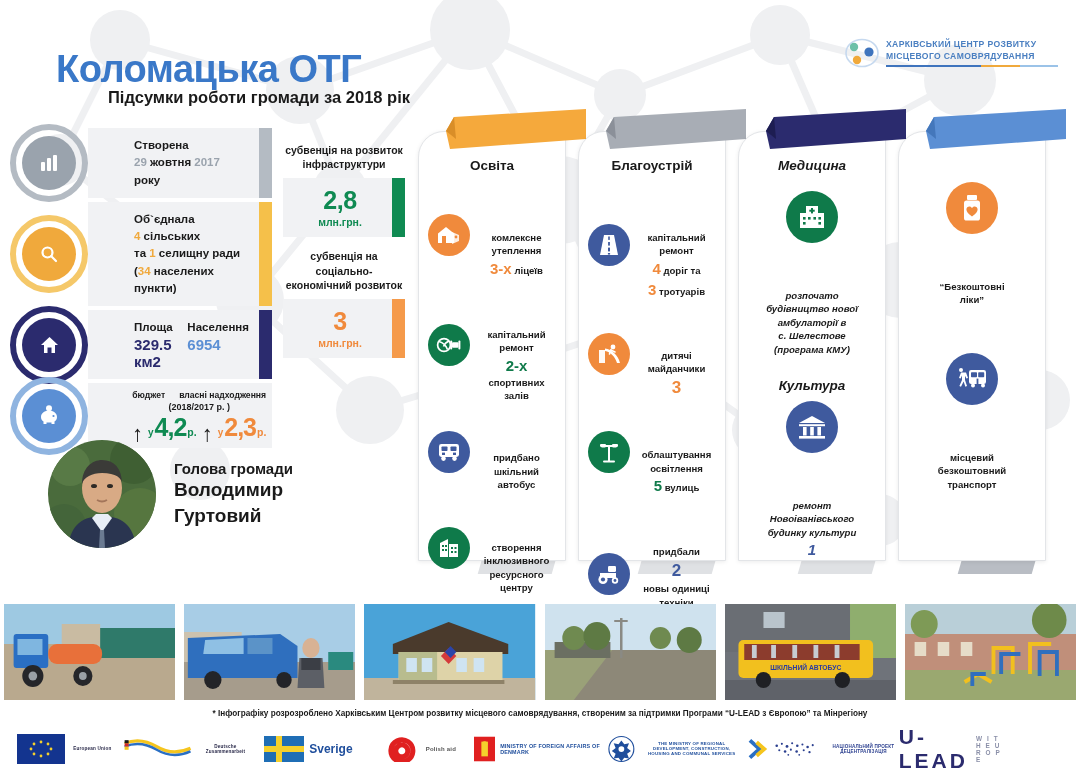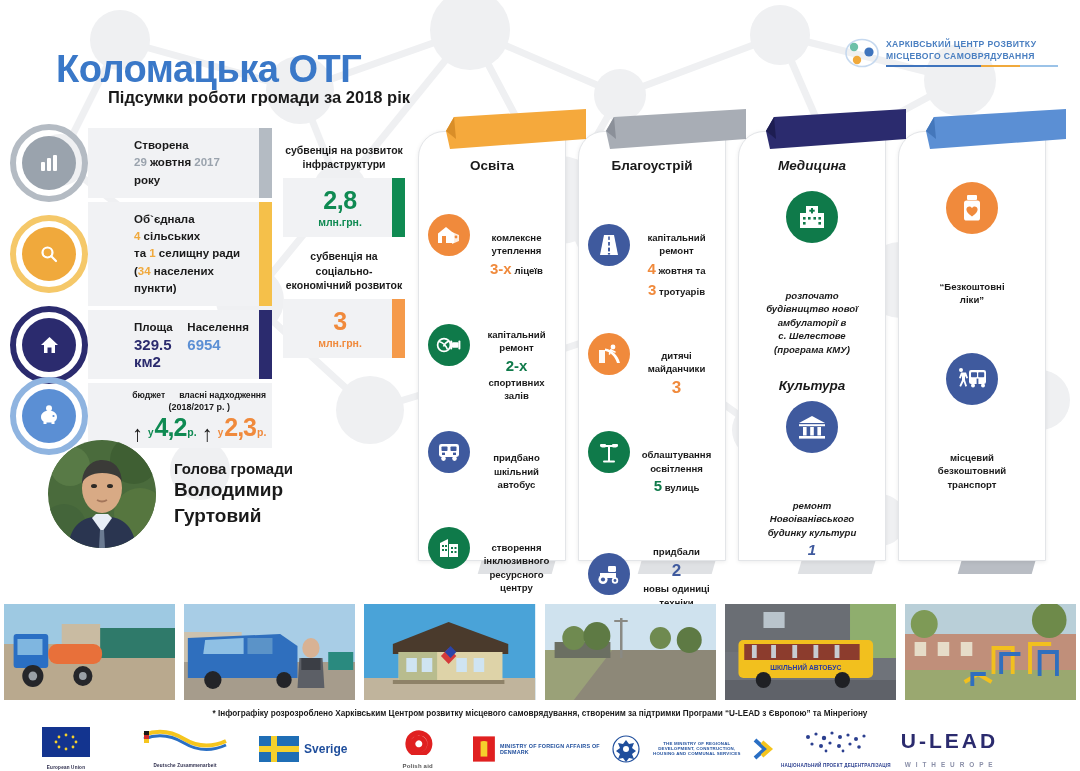--- a/index.html
+++ b/index.html
@@ -87,21 +87,21 @@
   
   #strip { position:absolute; left:0; top:604px; width:1080px; height:96px; z-index:5;
      display:flex; gap:9px; padding:0 4px; }
   .ph { flex:1; height:96px; position:relative; overflow:hidden; }
 
   
   #fnote { position:absolute; left:0; top:709px; width:1080px; text-align:center;
      font-size:8.2px; font-weight:bold; z-index:5; }
   #flogos { position:absolute; left:6px; top:726px; width:997px; height:45px; z-index:5;
      display:flex; align-items:center; }
-  .fl { display:flex; flex-direction:column; align-items:center; justify-content:center; gap:8px; }
+  .fl { display:flex; align-items:center; justify-content:center; gap:8px; }
   .fl .cap { font-size:4.6px; font-weight:bold; color:#2a2a4a; text-align:center; letter-spacing:.2px; }
 </style>
 </head>
 <body>
 
 <svg class="bgnet" viewBox="0 0 1080 771">
   <g stroke="#eff0f2" stroke-width="7" fill="none">
     <path d="M120 40 L300 90 L470 30 L620 95 L780 35 L960 80"></path>
     <path d="M300 90 L340 190 L470 30"></path>
     <path d="M620 95 L560 200 L470 30"></path>
@@ -393,21 +393,21 @@
               <rect x="11" y="13.6" width="2" height="3.8"></rect>
               <rect x="10.9" y="19" width="2.2" height="1.6"></rect>
             </g>
           <path d="M16 6 L18.2 6 L18.2 21 L16 21 Z M9 9 L9 21" fill="none" stroke="#3f5a9e" stroke-width="0"></path>
         </svg>
       </div>
       <div class="itxt">
         <div>капітальний</div>
         <div>ремонт</div>
         <div><span class="n" style="color:#f08a3c;">4</span>
-          <span>жовтня та</span></div>
+          <span>доріг та</span></div>
         <div><span class="n" style="color:#f08a3c;">3</span>
           <span>тротуарів</span></div>
       </div>
     </div>
 
     <div class="item">
       <div class="ic s42" style="background:#f08a3c;">
         <svg width="26" height="22" viewBox="0 0 26 22" fill="#fff">
           <path d="M3 20 L3 7 L9 7 L9 20 Z" opacity=".95"></path>
           <path d="M9 8 C15 9 19 14 21 20 L24 20 C22 12 16 6.5 9 5.5 Z"></path>

